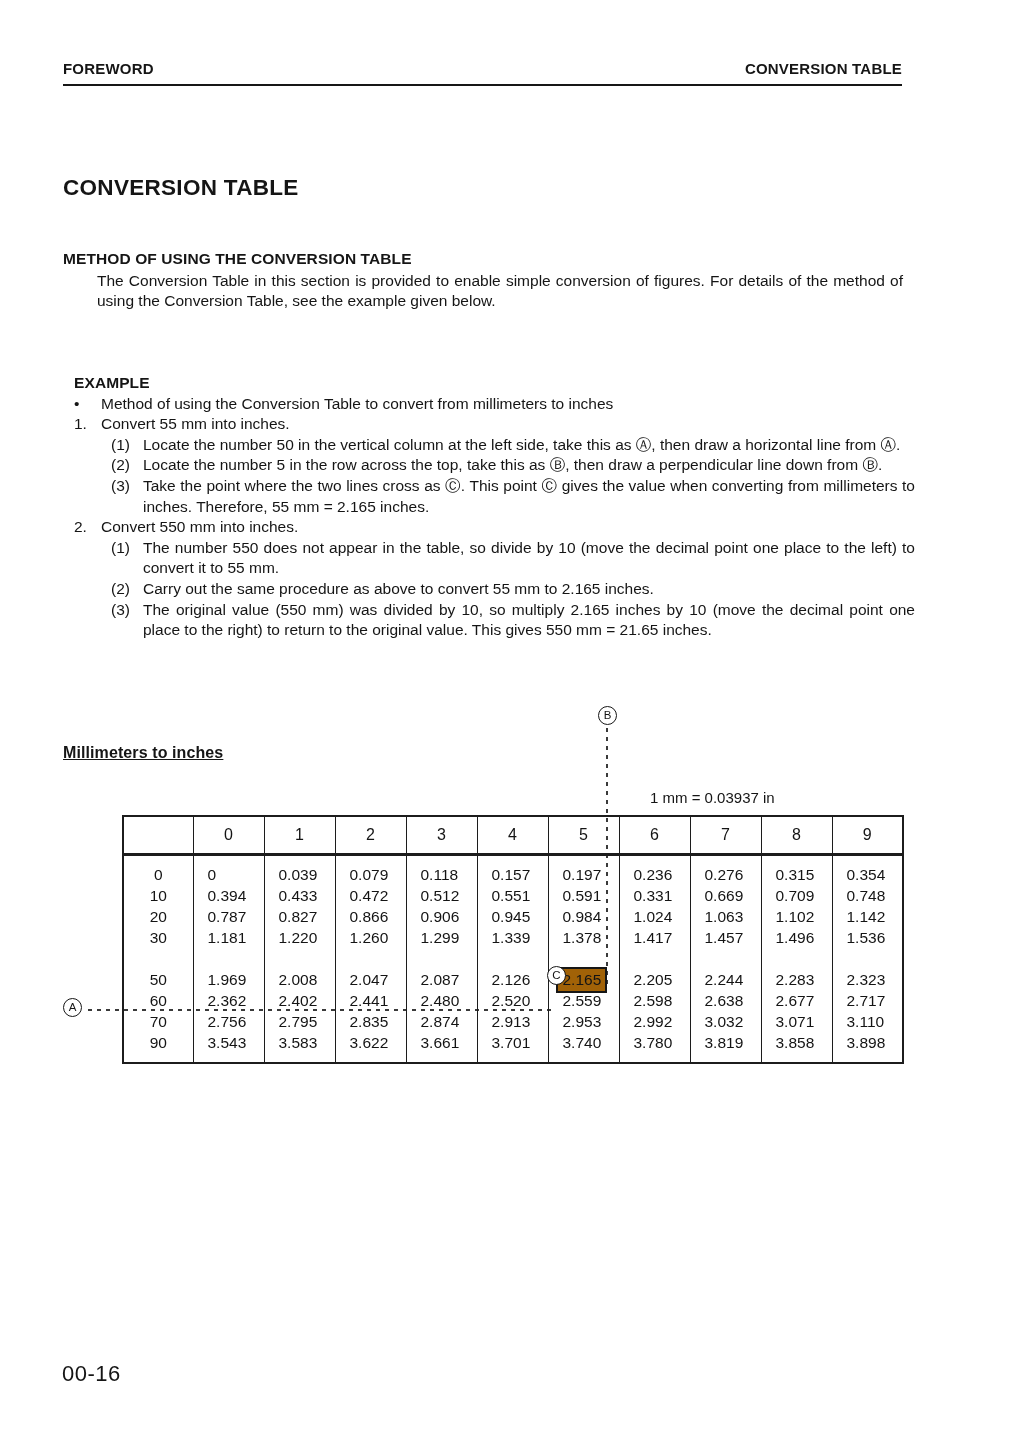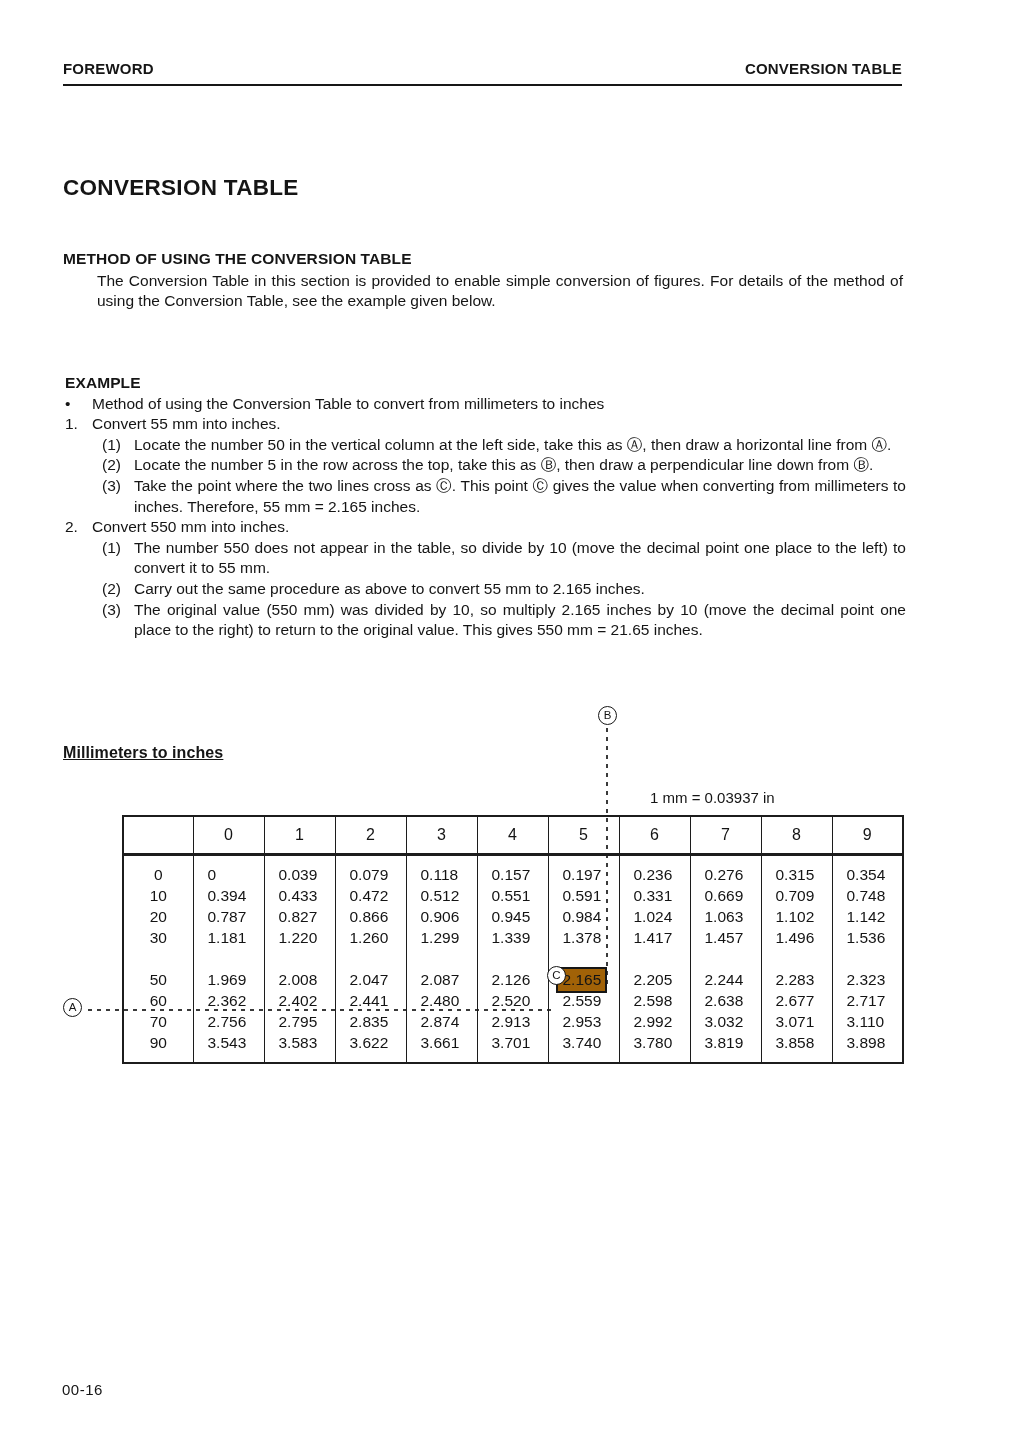--- a/index.html
+++ b/index.html
@@ -16,21 +16,21 @@
     padding-bottom:7px; border-bottom:2px solid #161616;
   }
 
   .title { position:absolute; left:63px; top:175px; font-size:22.5px; font-weight:bold; letter-spacing:.3px; }
 
   .section-h { font-size:15.5px; font-weight:bold; letter-spacing:.1px; }
 
   .method { position:absolute; left:63px; top:249px; width:840px; font-size:15.5px; line-height:20.6px; }
   .method p { padding-left:34px; text-align:justify; margin-top:1px; }
 
-  .example { position:absolute; left:65px; top:373px; width:841px; font-size:15.5px; line-height:20.6px; }
+  .example { position:absolute; left:74px; top:373px; width:841px; font-size:15.5px; line-height:20.6px; }
   .li-row { display:flex; align-items:flex-start; }
   .mk { flex:0 0 27px; }
   .tx { flex:1; }
   .steps { margin-left:37px; }
   .step .mk { flex:0 0 32px; }
   .step .tx { text-align:justify; }
 
   .circ {
     position:absolute; width:19px; height:19px; border:1.5px solid #161616; border-radius:50%;
     font-size:11.5px; line-height:16px; text-align:center; background:#fff; z-index:3;
@@ -61,21 +61,21 @@
   #conv-table tbody tr.sp-top { height:10px; }
   #conv-table tbody tr.sp-gap { height:21px; }
   #conv-table tbody tr.sp-bot { height:10px; }
   #conv-table tbody td { padding-left:14px; text-align:left; vertical-align:middle; }
   #conv-table tbody td.c0 { padding-left:0; text-align:center; }
   .boxed {
     display:inline-block; border:2px solid #161616; padding:0 4px 0 5px;
     margin:-4px 0 -4px -7px; line-height:22px; position:relative; z-index:2; background:#a16207;
   }
 
-  .pageno { position:absolute; left:62px; top:1361px; font-size:15px; letter-spacing:.5px;margin-top:20px; }
+  .pageno { position:absolute; left:62px; top:1361px; font-size:22px; letter-spacing:.5px; }
 </style>
 </head>
 <body>
 
 <div class="page">
 
   <div class="doc-header">
     <span>FOREWORD</span>
     <span>CONVERSION TABLE</span>
   </div>

